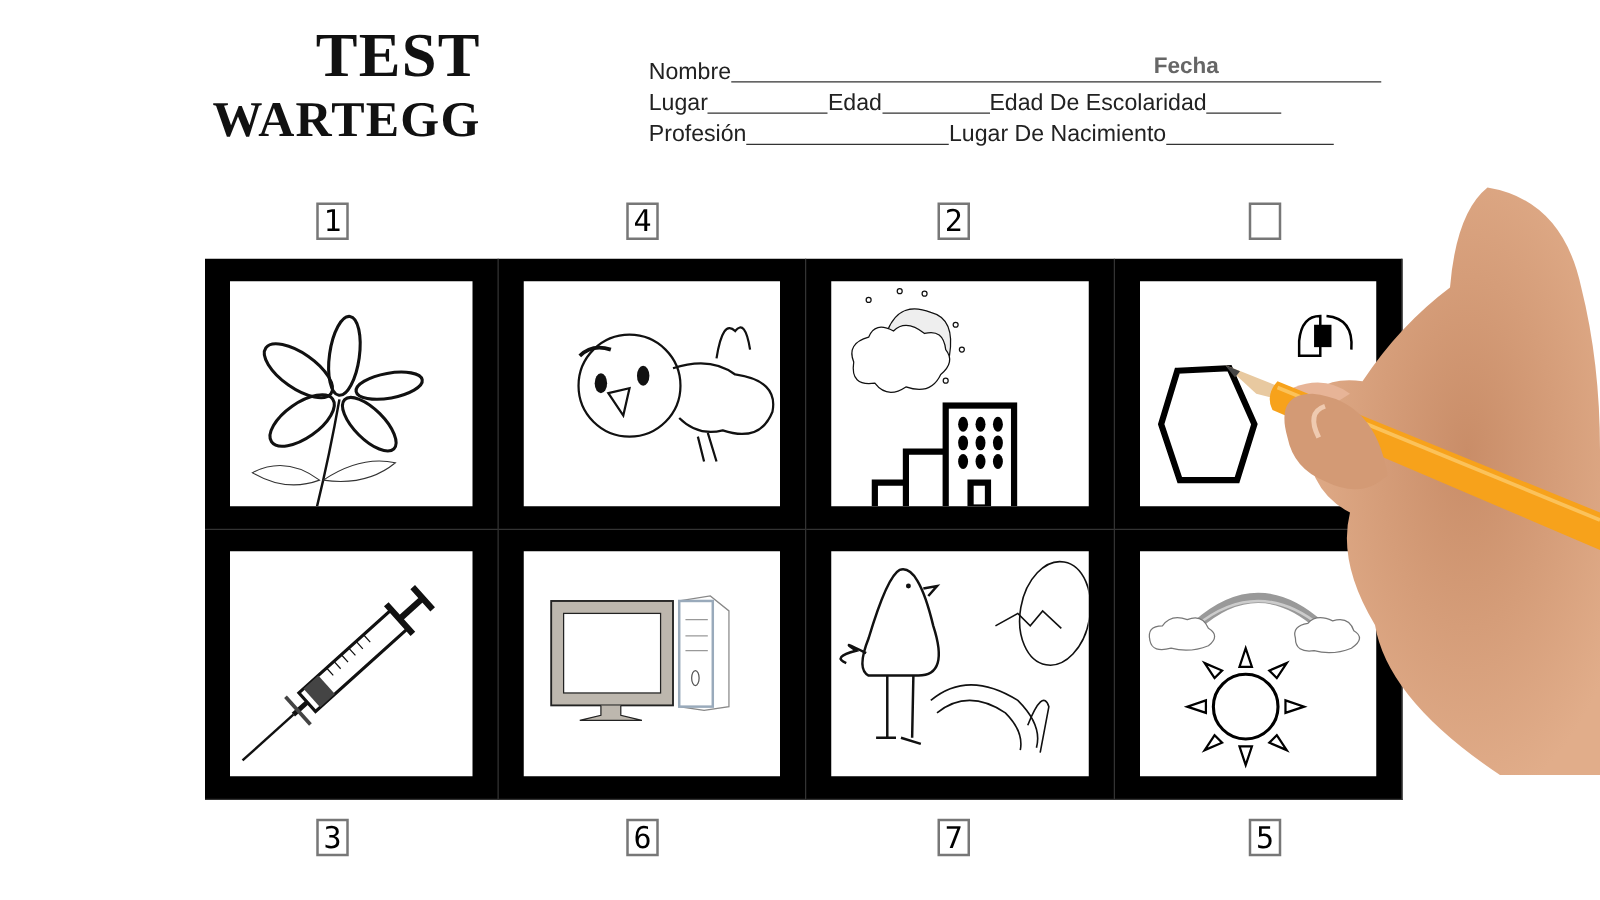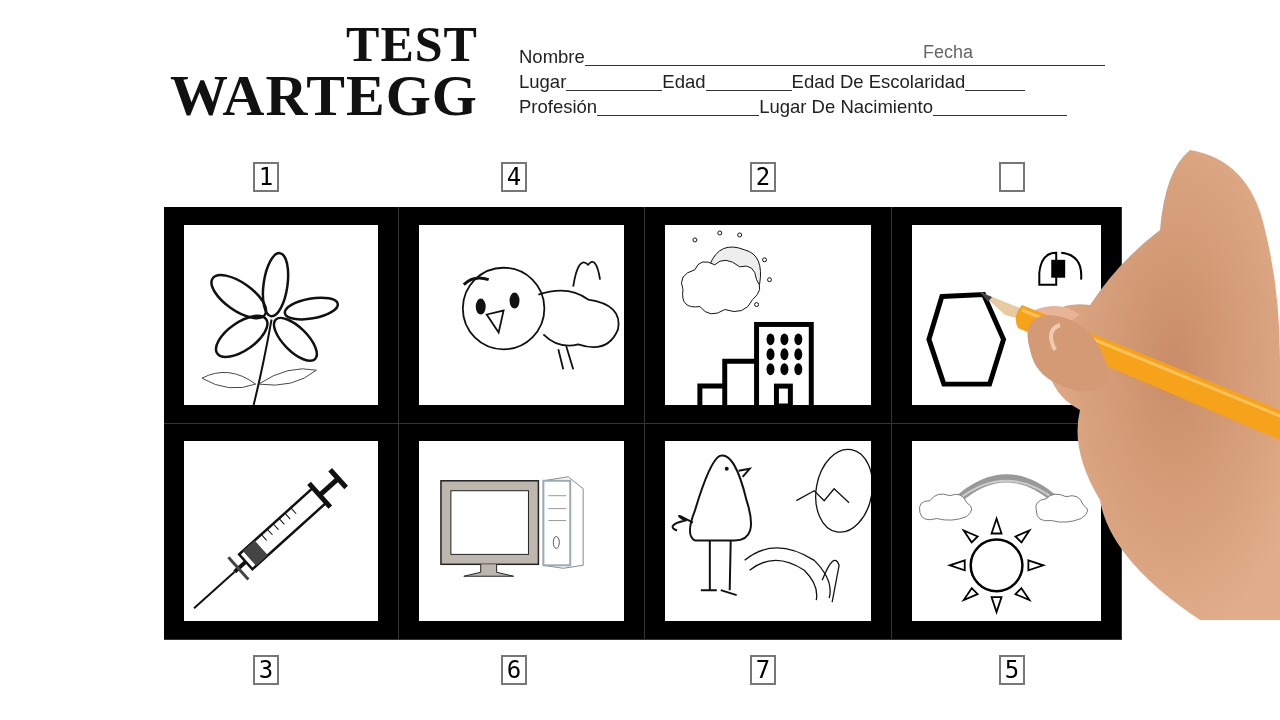--- a/index.html
+++ b/index.html
@@ -1,23 +1,23 @@
 <!DOCTYPE html>
 <html><head>
 <meta charset="utf-8">
 <style>
   html,body{margin:0;padding:0;background:#fff;}
   body{width:1280px;height:720px;position:relative;overflow:hidden;font-family:"Liberation Sans",sans-serif;}
   .title{position:absolute;left:170px;top:18px;font-family:"Liberation Serif",serif;font-weight:bold;color:#111;line-height:52px;text-align:right;}
   .title .l1{font-size:50px;letter-spacing:1px;display:block;}
-  .title .l2{font-size:58px;letter-spacing:1px;display:block;}
+  .title .l2{font-size:40px;letter-spacing:1px;display:block;}
   .form{position:absolute;left:519px;top:44px;width:600px;font-size:18.5px;color:#222;}
   .row{position:relative;height:25px;white-space:nowrap;display:flex;align-items:center;}
   .line{border-bottom:1.5px solid #333;height:18px;display:inline-block;}
-  .fecha{position:absolute;left:404px;top:-2px;color:#666;font-size:18px;}
+  .fecha{position:absolute;left:404px;top:-2px;color:#666;font-size:18px;font-weight:bold;}
   .numbox{position:absolute;width:26px;height:30px;border:2px solid #777;box-sizing:border-box;font-family:"DejaVu Sans Mono",monospace;font-size:24px;line-height:26px;text-align:center;color:#000;background:#fff;}
   .grid{position:absolute;left:164px;top:207px;width:958px;height:433px;background:#000;}
   .cell{position:absolute;width:240px;height:217px;box-sizing:border-box;border-right:1px solid #333;border-bottom:1px solid #333;}
   .inner{position:absolute;left:20px;top:18px;right:20px;bottom:18px;background:#fff;overflow:hidden;}
   .inner svg{width:100%;height:100%;display:block;}
   .hand{position:absolute;left:960px;top:140px;width:320px;height:480px;pointer-events:none;}
 </style>
 </head>
 <body>
 

